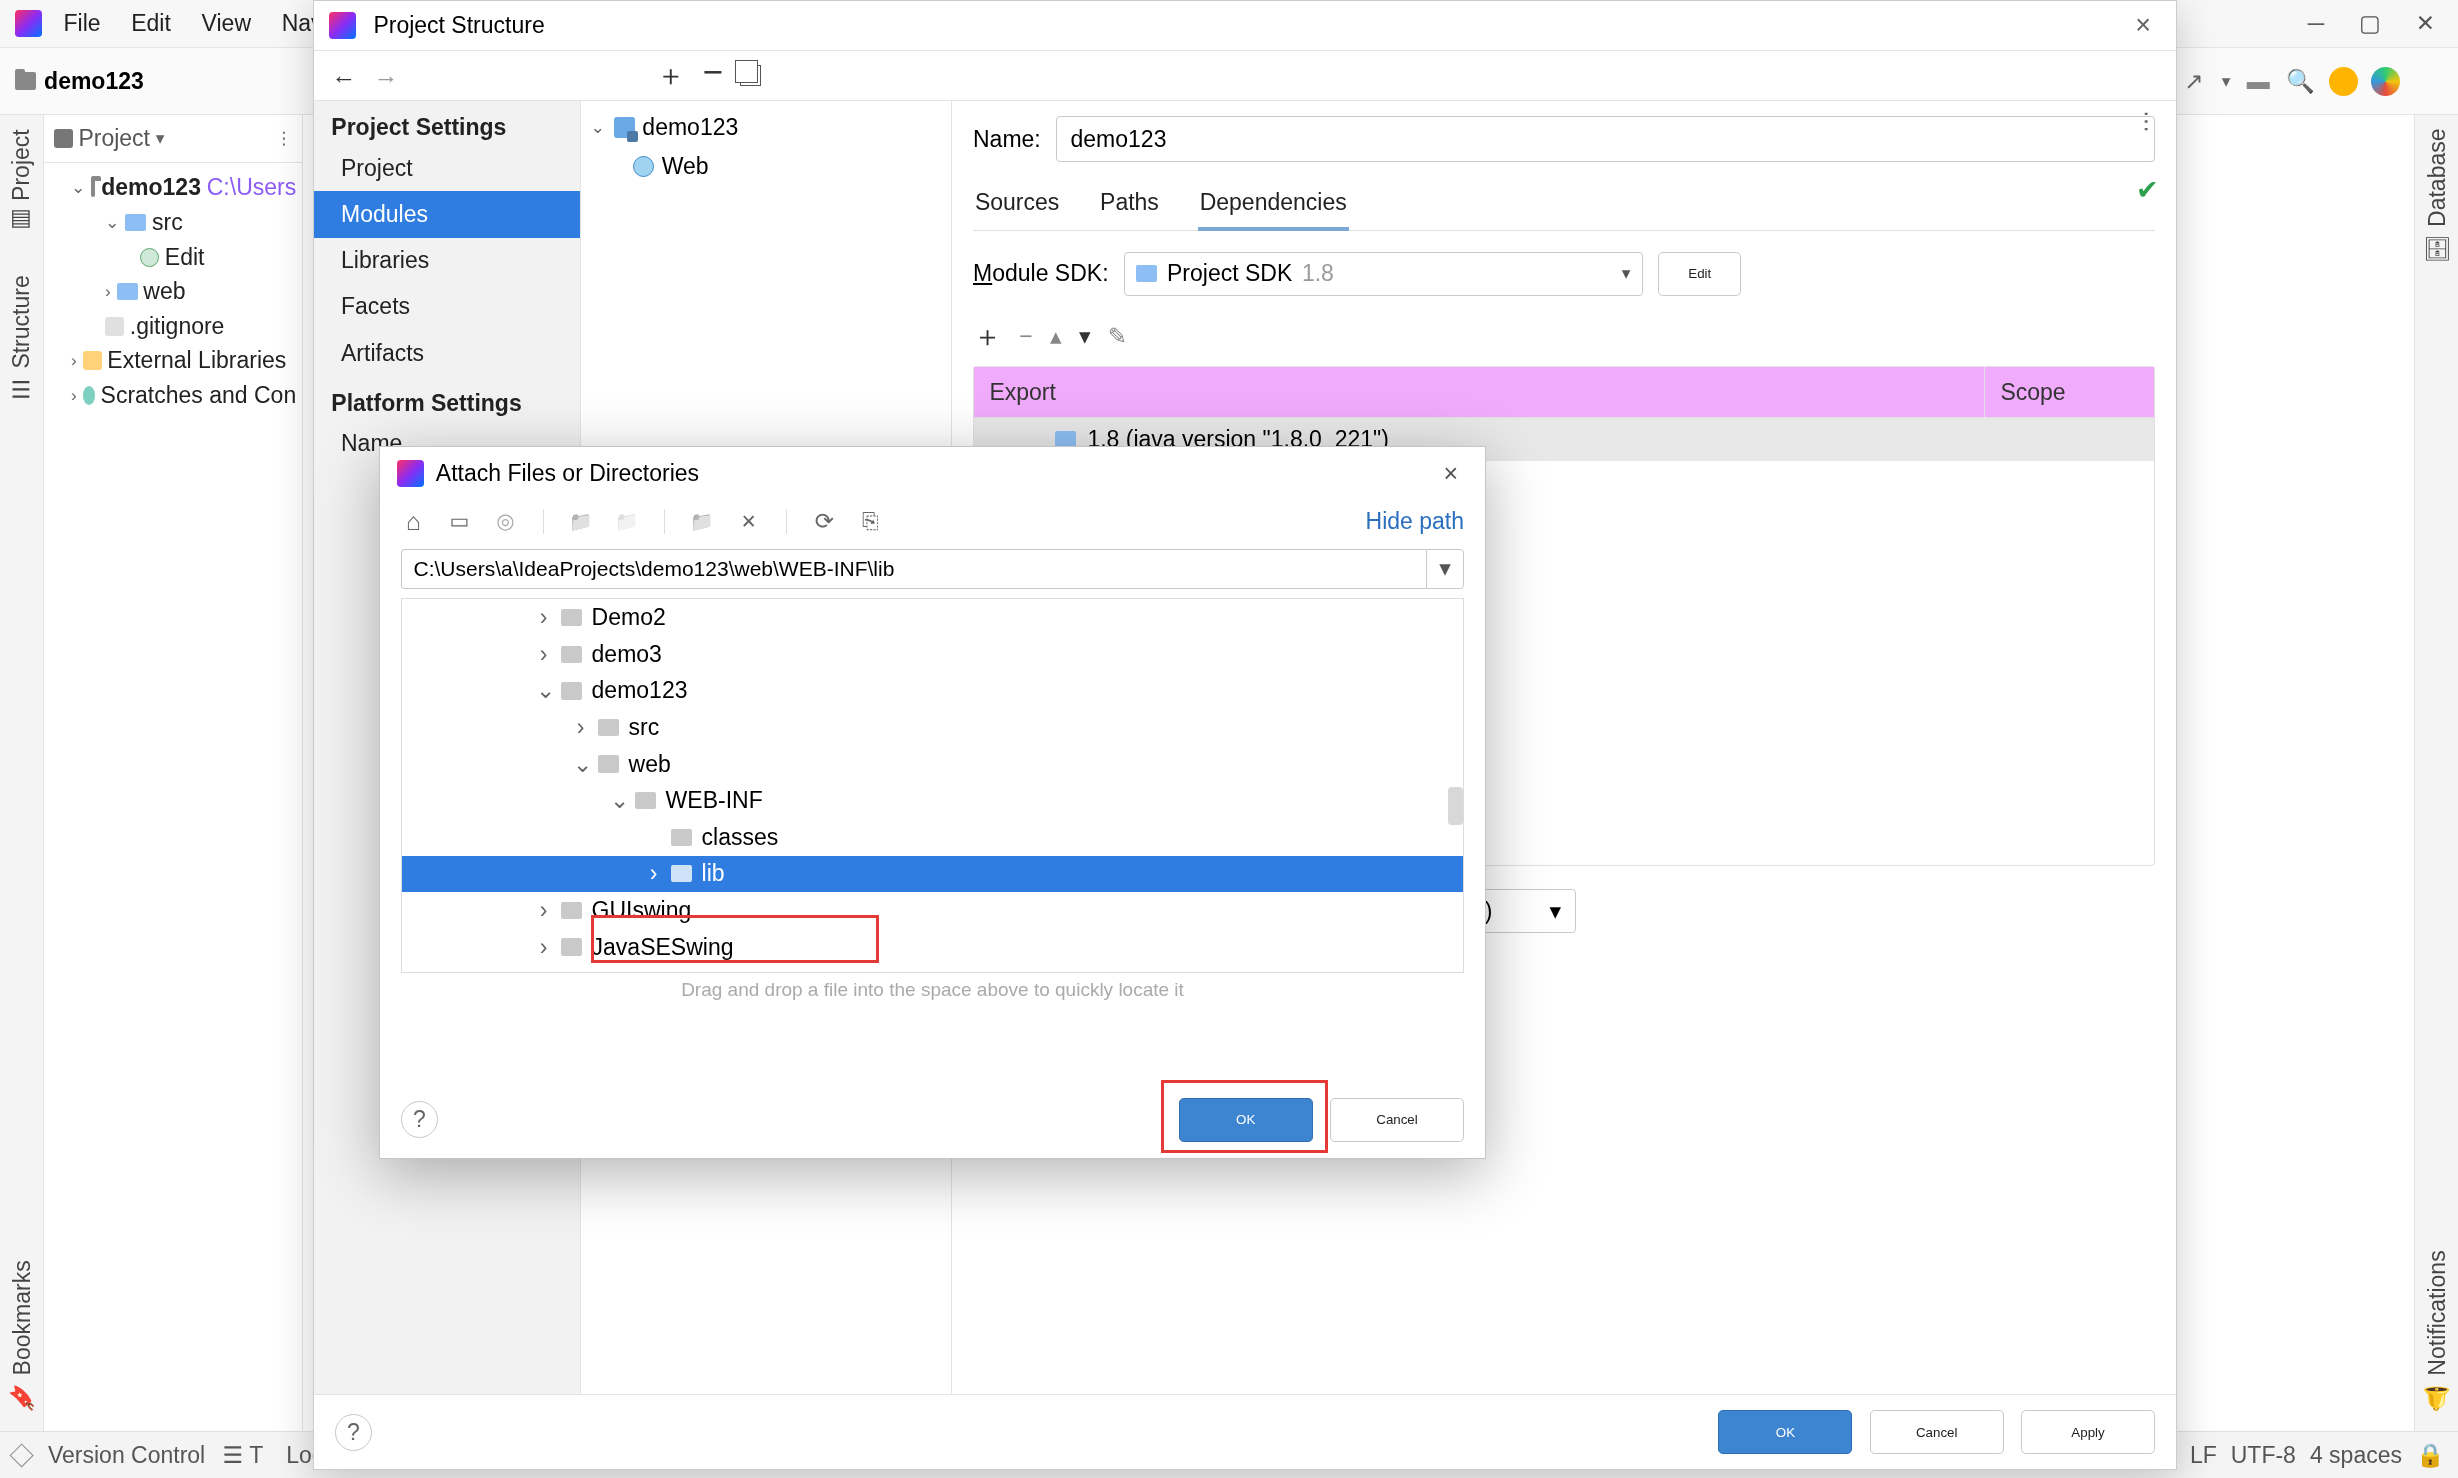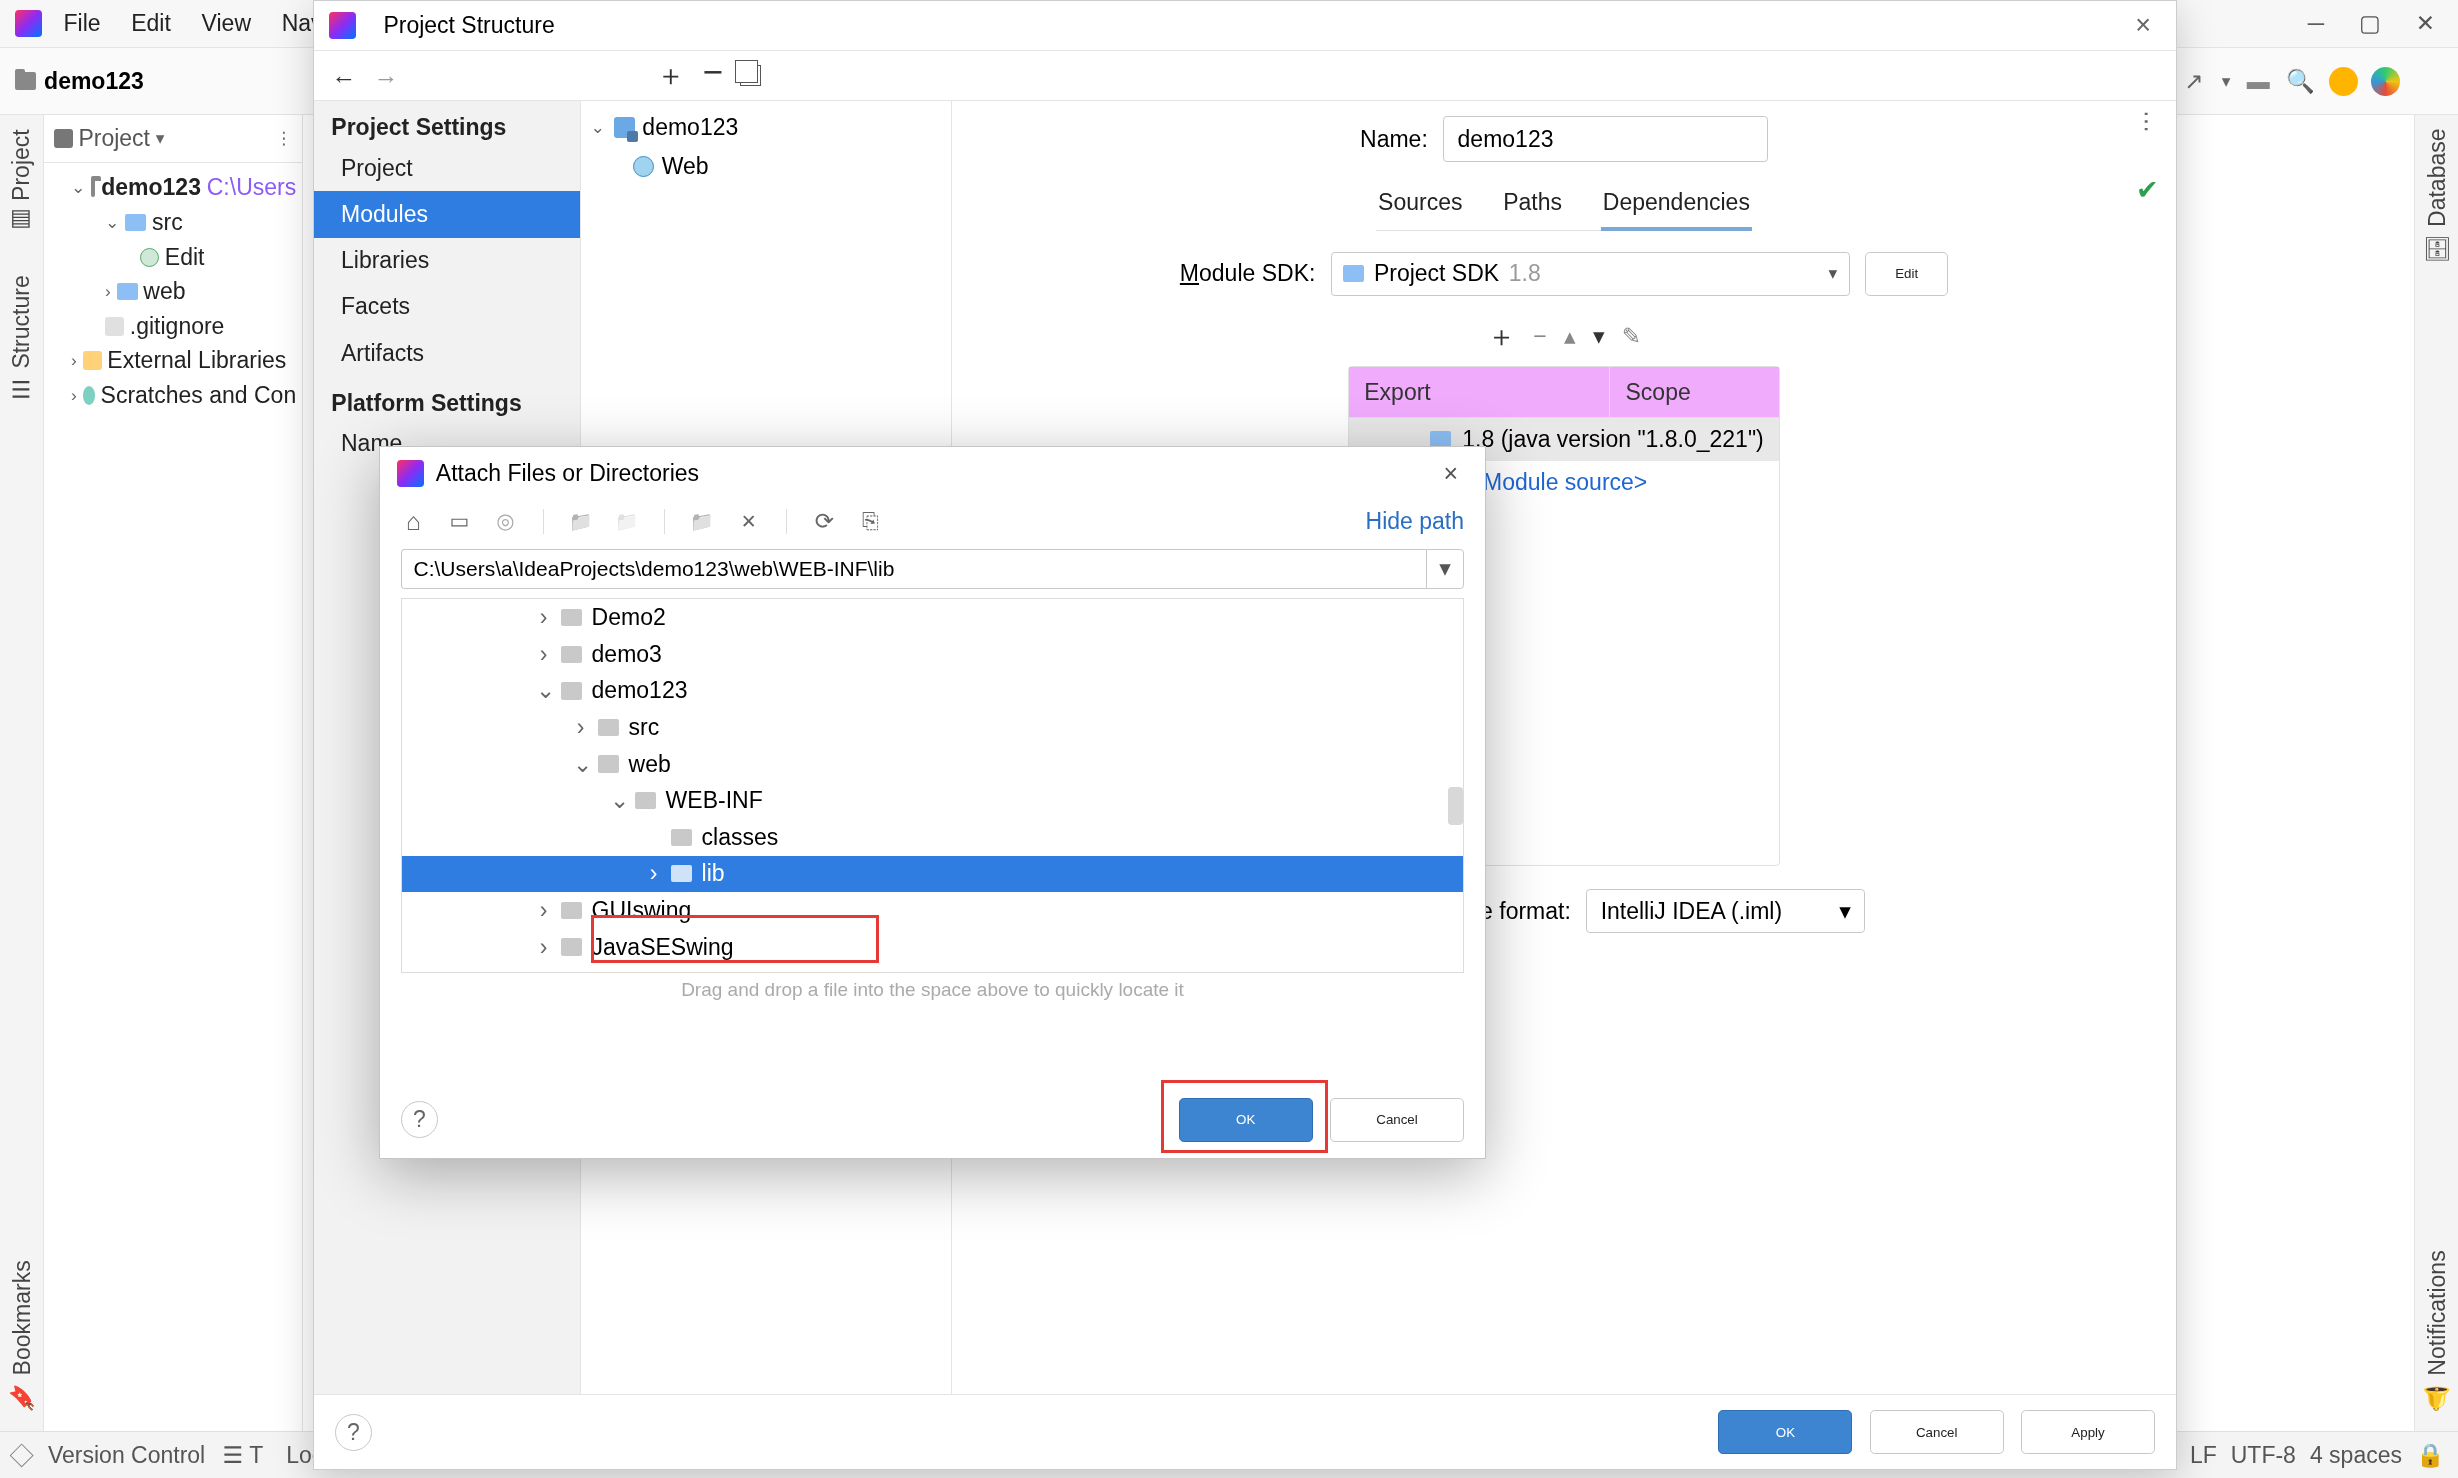--- a/index.html
+++ b/index.html
@@ -41,42 +41,42 @@
 .tool-icon { width:29px; height:29px; display:inline-flex; align-items:center; justify-content:center; color:#666;}
 .run-icon { width:29px; height:29px; background:conic-gradient(#2ecc71,#f1c40f,#e74c3c,#3498db,#2ecc71); border-radius:50%; }
 .bulb { width:29px; height:29px; border-radius:50%; background:#ffb400; }
 
 .status-bar { position:absolute; bottom:0; left:0; right:0; height:48px; background:#f4f4f4; border-top:1px solid #e0e0e0; display:flex; align-items:center; padding:0 13.4px; gap:17.3px; color:#555;}
 .status-right { margin-left:auto; display:flex; gap:14px; align-items:center;}
 .vc-pin { width:17.3px; height:17.3px; border:1px solid #888; transform: rotate(45deg);}
 
 
 .ps-dialog { position:absolute; left:313px; top:0; width:1864px; height:1470px; background:#fff; border:1px solid #ccc; box-shadow:0 9.6px 38px rgba(0,0,0,.2);}
-.ps-titlebar { height:50px; display:flex; align-items:center; padding:0 15.4px; gap:27px; border-bottom:1px solid #e4e4e4;}
+.ps-titlebar { height:50px; display:flex; align-items:center; padding:0 15.4px; gap:17px; border-bottom:1px solid #e4e4e4;}
 .ps-close { margin-left:auto; color:#666; font-size:27px; padding:3.8px 9.6px; }
 .ps-nav { height:50px; display:flex; align-items:center; padding:0 17.3px; gap:17.3px; border-bottom:1px solid #e4e4e4;}
 .nav-arrow { color:#999; font-size:25px; }
 .nav-arrow.enabled { color:#333; }
 .ps-body { display:flex; height: calc(100% - 50px - 50px - 75px); }
 .ps-left { width:267px; background:#f2f2f2; border-right:1px solid #e4e4e4;}
 .ps-left-group { padding:13.4px 17.3px 3.8px; font-weight:600; color:#222;}
 .ps-left-item { padding:9.6px 27px; color:#222; cursor:default;}
 .ps-left-item.selected { background:#2f7de0; color:#fff;}
 .ps-mid { width:371px; border-right:1px solid #e4e4e4; background:#fff;}
 .plus { font-size:29px; color:#333;} .minus { font-size:35px; color:#333; position:relative; top:-3.8px;}
 .copy-icon { width:21px; height:21px; border:1.9px solid #555; position:relative;}
 .copy-icon::after{content:"";position:absolute;top:-5.8px;left:-5.8px;width:21px;height:21px;border:1.9px solid #555;background:#fff;}
 .ps-mid-tree { padding:7.7px 0;}
 .mid-row { display:flex; align-items:center; gap:7.7px; padding:5.8px 9.6px;}
 .mid-row .chev { width:15.4px; }
 .mod-main { width:21px; height:21px; background:#6aa9e6; border-radius:2.9px; position:relative;}
 .mod-main::after{ content:""; position:absolute; right:-3.8px; bottom:-3.8px; width:11.5px; height:11.5px; background:#4c79a6; border-radius:1.9px;}
 .web-ico { width:21px; height:21px; border-radius:50%; background:#9fd3f0; border:1.9px solid #3b8cc7;}
 
-.ps-right { flex:1; display:flex; flex-direction:column; padding:15.4px 21px;align-items:center;}
+.ps-right { flex:1; display:flex; flex-direction:column; padding:15.4px 21px;}
 .name-row { display:flex; align-items:center; gap:15.4px; margin-bottom:17.3px;}
 .name-input { flex:1; height:46px; border:1px solid #c8c8c8; border-radius:3.8px; padding:0 13.4px; font-size:23px;}
 .tabs { display:flex; gap:37px; border-bottom:1px solid #e0e0e0; }
 .tab { padding:9.6px 1.9px 13.4px; color:#222; position:relative; }
 .tab.active::after{ content:""; position:absolute; left:0; right:0; bottom:-1px; height:3.8px; background:#7aa9d6;}
 .sdk-row { display:flex; align-items:center; gap:15.4px; padding:21px 0 15.4px;}
 .underline-char { text-decoration: underline; }
 .sdk-select { width:519px; height:44px; border:1px solid #c8c8c8; border-radius:3.8px; display:flex; align-items:center; padding:0 11.5px; gap:9.6px; position:relative;}
 .sdk-select .dd { margin-left:auto; color:#555; font-size:17.3px;}
 .sdk-ver { color:#9a9a9a; }

